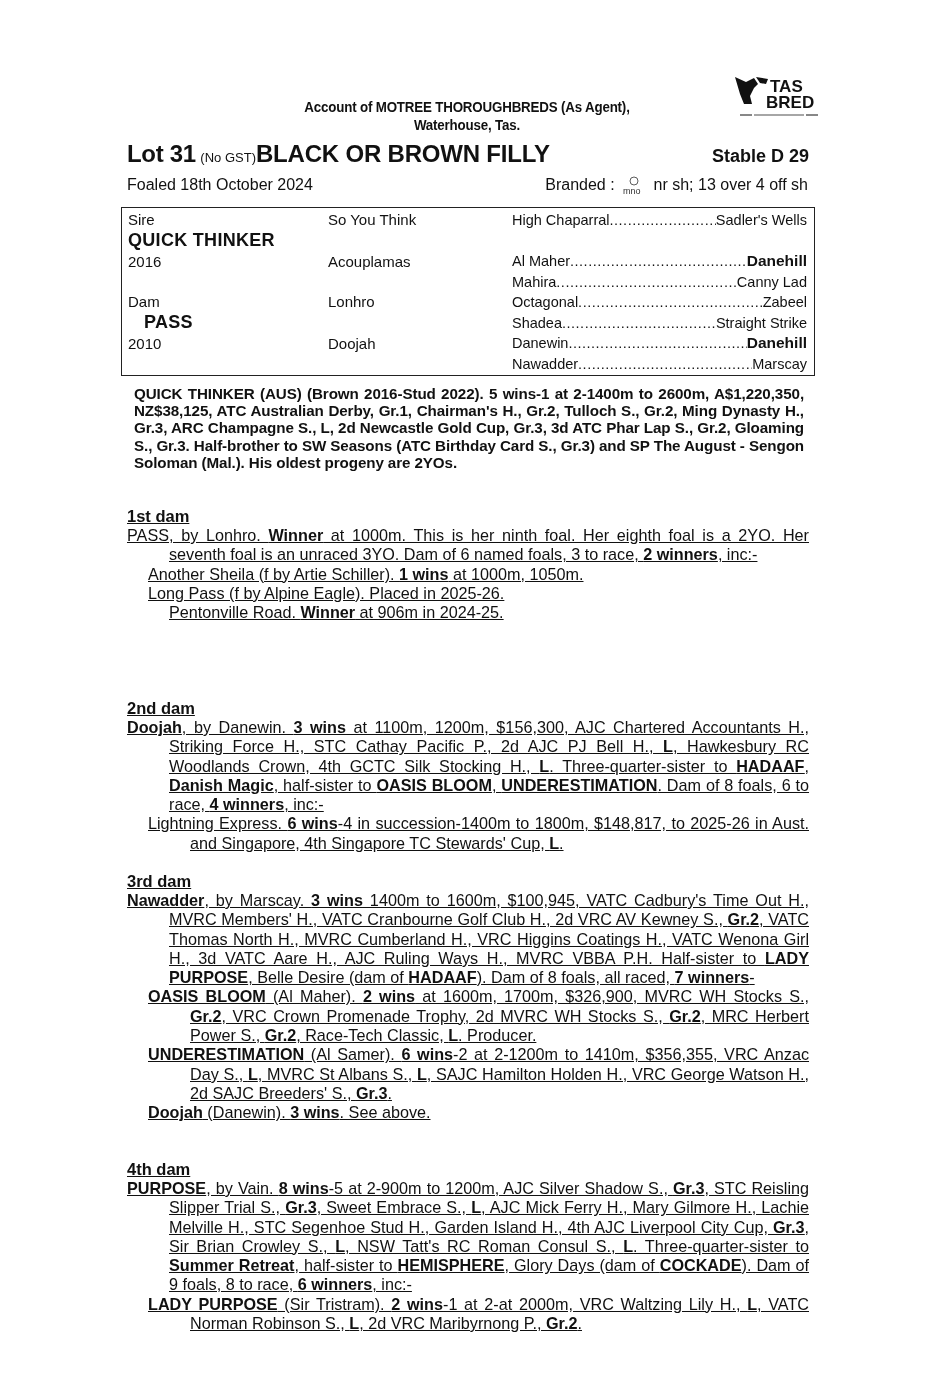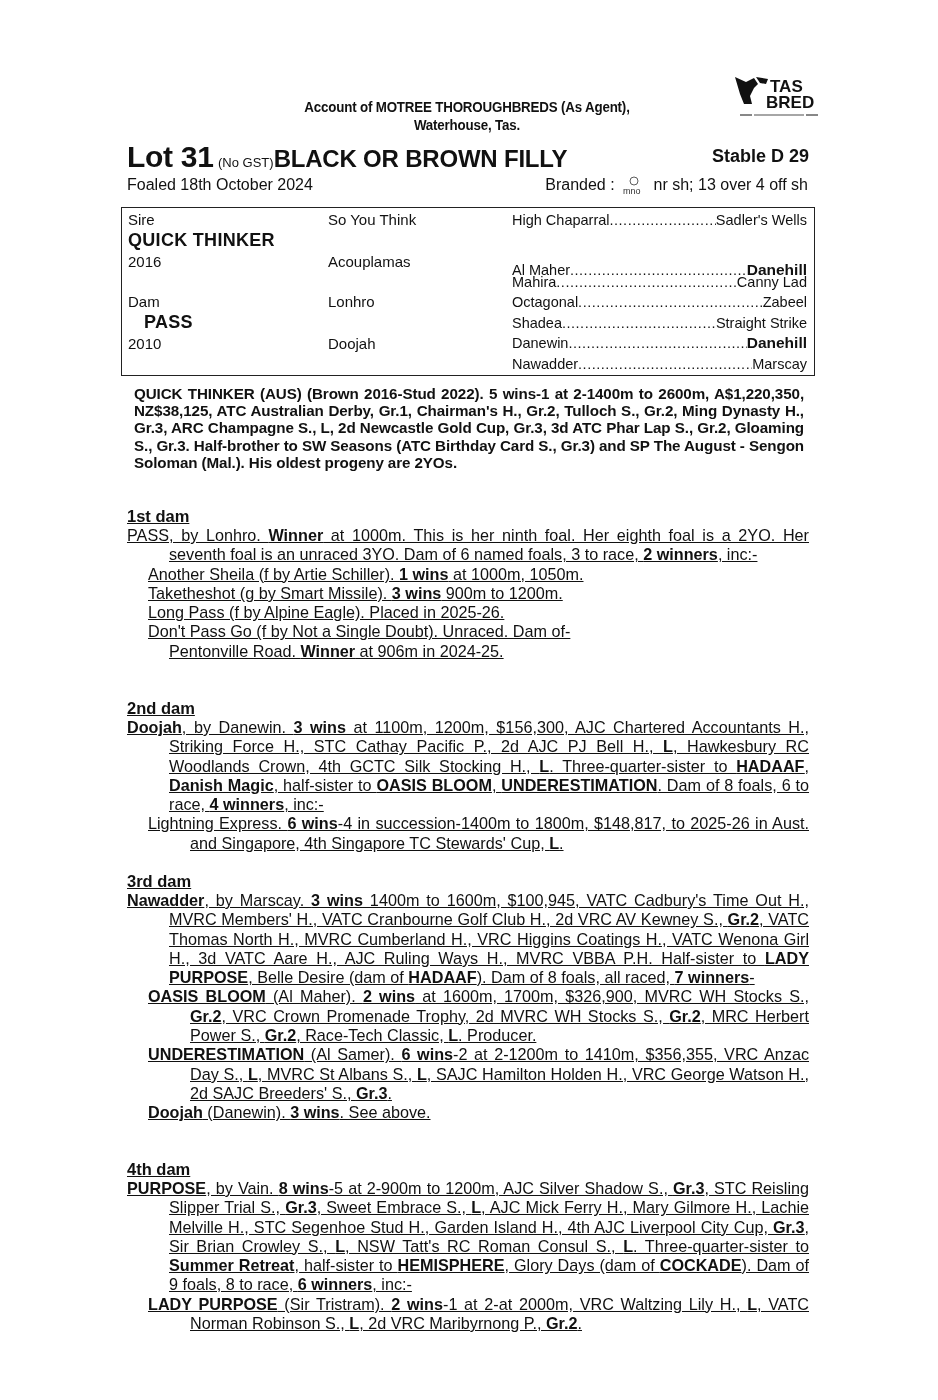--- a/index.html
+++ b/index.html
@@ -3,21 +3,21 @@
 <meta charset="utf-8">
 <style>
   html, body { margin:0; padding:0; background:#fff; }
   body { width:938px; height:1400px; position:relative; overflow:hidden; color:#111;
          font-family:"Liberation Sans", sans-serif; }
   .abs { position:absolute; }
   .vendor { left:127px; width:680px; top:98px; text-align:center; font-family:"Liberation Sans", sans-serif;
             font-weight:bold; font-size:15.5px; line-height:18px; transform:scaleX(0.86); transform-origin:center top; letter-spacing:-0.2px; }
   .logo { left:732px; top:74px; width:88px; height:44px; }
   .lotline { left:127px; top:140px; width:682px; height:30px; }
-  .lot-num { font-weight:bold; font-size:30px; letter-spacing:-0.3px; }
+  .lot-num { font-weight:bold; font-size:24px; letter-spacing:-0.3px; }
   .lot-gst { font-size:13px; }
   .lot-desc { font-weight:900; font-size:24px; letter-spacing:-0.2px; }
   .stable { position:absolute; right:0; top:6px; font-weight:bold; font-size:18px; }
   .foaled { left:127px; top:176px; font-size:16px; }
   .branded { right:130px; top:176px; font-size:16px; white-space:nowrap; }
   .brand-glyph { display:inline-block; vertical-align:middle; width:26px; height:20px; margin:0 2px; }
 
   .ped { left:121px; top:207px; width:692px; height:167px; border:1px solid #222;text-decoration:underline; }
   .ped .cell { position:absolute; font-size:15px; line-height:20px; white-space:nowrap; }
   .ped .big { font-weight:900; font-size:18px; letter-spacing:0.3px; }
@@ -84,21 +84,21 @@
   <div class="cell" style="left:206px;top:2px">So You Think</div>
   <div class="cell" style="left:206px;top:44px">Acouplamas</div>
   <div class="cell" style="left:206px;top:84px">Lonhro</div>
   <div class="cell" style="left:206px;top:126px">Doojah</div>
 
   <div class="g3" style="top:2px">
       <span class="l">High Chaparral</span>
       <span class="dots"></span>
       <span class="r">Sadler's Wells</span>
     </div>
-  <div class="g3" style="top:52px">
+  <div class="g3" style="top:43px">
       <span class="l">Al Maher</span>
       <span class="dots"></span>
       <span class="r b">Danehill</span>
     </div>
   <div class="g3" style="top:64px">
       <span class="l">Mahira</span>
       <span class="dots"></span>
       <span class="r">Canny Lad</span>
     </div>
   <div class="g3" style="top:84px">
@@ -122,23 +122,21 @@
       <span class="r">Marscay</span>
     </div>
 </div>
 
 <div class="abs sire-note">QUICK THINKER (AUS) (Brown 2016-Stud 2022). 5 wins-1 at 2-1400m to 2600m, A$1,220,350, NZ$38,125, ATC Australian Derby, Gr.1, Chairman's H., Gr.2, Tulloch S., Gr.2, Ming Dynasty H., Gr.3, ARC Champagne S., L, 2d Newcastle Gold Cup, Gr.3, 3d ATC Phar Lap S., Gr.2, Gloaming S., Gr.3. Half-brother to SW Seasons (ATC Birthday Card S., Gr.3) and SP The August - Sengon Soloman (Mal.). His oldest progeny are 2YOs.</div>
 
 <div class="abs section" style="top:507px">
   <h3>1st dam</h3>
   <p class="para hang"><span>PASS, by Lonhro. </span><b>Winner</b><span> at 1000m. This is her ninth foal. Her eighth foal is a 2YO. Her seventh foal is an unraced 3YO. Dam of 6 named foals, 3 to race, </span><b>2 winners</b><span>, inc:-</span></p>
   <p class="para sub"><span>Another Sheila (f by Artie Schiller). </span><b>1 wins</b><span> at 1000m, 1050m.</span></p>
-  <p class="para sub"><span>Taketheshot (g by Smart Missile). </span><b>3 wins</b><span> 900m to 1200m.</span></p>
   <p class="para sub"><span>Long Pass (f by Alpine Eagle). Placed in 2025-26.</span></p>
-  <p class="para sub"><span>Don't Pass Go (f by Not a Single Doubt). Unraced. Dam of-</span></p>
   <p class="para" style="padding-left:42px"><span>Pentonville Road. </span><b>Winner</b><span> at 906m in 2024-25.</span></p>
 </div>
 
 <div class="abs section" style="top:699px">
   <h3>2nd dam</h3>
   <p class="para hang"><b>Doojah</b><span>, by Danewin. </span><b>3 wins</b><span> at 1100m, 1200m, $156,300, AJC Chartered Accountants H., Striking Force H., STC Cathay Pacific P., 2d AJC PJ Bell H., </span><b>L</b><span>, Hawkesbury RC Woodlands Crown, 4th GCTC Silk Stocking H., </span><b>L</b><span>. Three-quarter-sister to </span><b>HADAAF</b><span>, </span><b>Danish Magic</b><span>, half-sister to </span><b>OASIS BLOOM</b><span>, </span><b>UNDERESTIMATION</b><span>. Dam of 8 foals, 6 to race, </span><b>4 winners</b><span>, inc:-</span></p>
   <p class="para sub"><span>Lightning Express. </span><b>6 wins</b><span>-4 in succession-1400m to 1800m, $148,817, to 2025-26 in Aust. and Singapore, 4th Singapore TC Stewards' Cup, </span><b>L</b><span>.</span></p>
 </div>
 
 <div class="abs section" style="top:872px">

